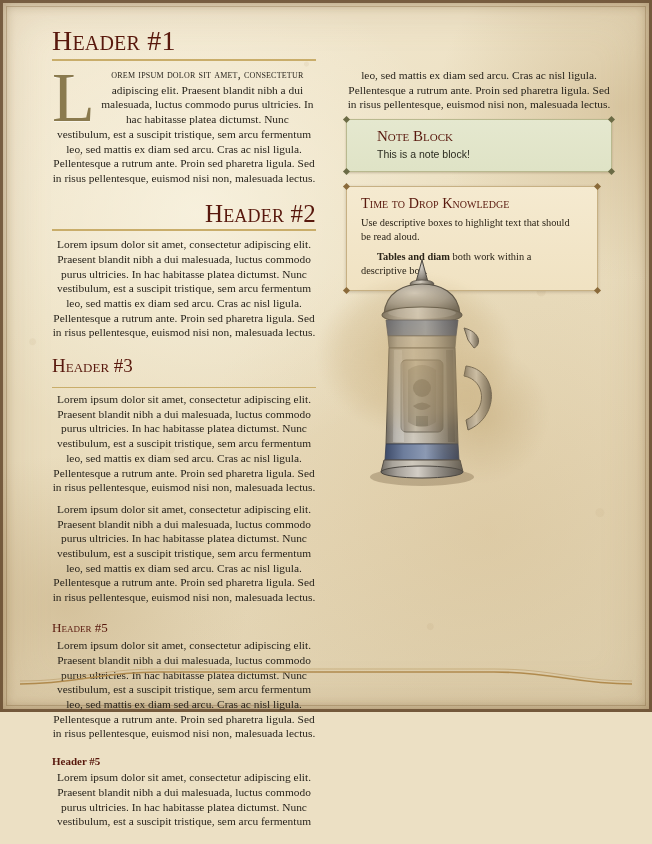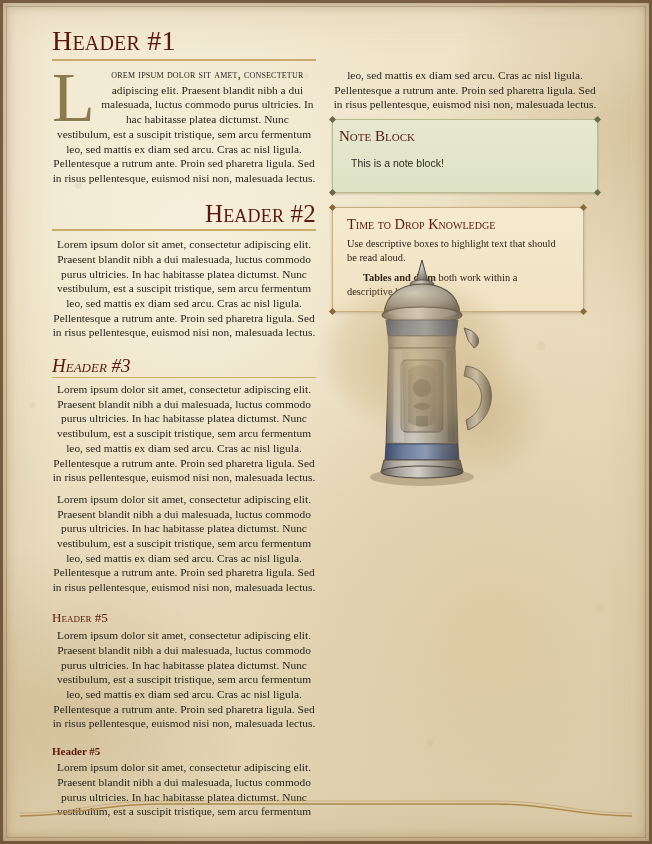--- a/index.html
+++ b/index.html
@@ -11,21 +11,21 @@
     height: 844px;
     overflow: hidden;
     font-family: "Liberation Serif", serif;
     background: #ece0c4;
   }
 
   
   .page {
     position: relative;
     width: 652px;
-    height: 844px;
+    height: 712px;
     box-sizing: border-box;
     background:
       radial-gradient(ellipse 60% 50% at 30% 30%, rgba(255,252,240,0.55) 0%, rgba(255,252,240,0) 70%),
       radial-gradient(ellipse 70% 60% at 75% 75%, rgba(210,185,140,0.40) 0%, rgba(210,185,140,0) 70%),
       radial-gradient(ellipse 40% 30% at 10% 85%, rgba(190,165,120,0.45) 0%, rgba(190,165,120,0) 70%),
       radial-gradient(ellipse 40% 35% at 95% 15%, rgba(195,170,125,0.45) 0%, rgba(195,170,125,0) 70%),
       linear-gradient(160deg, #f3e9d2 0%, #ece0c2 35%, #e6d8b8 70%, #ddcfae 100%);
   }
   
   .page:before {
@@ -79,21 +79,21 @@
   }
 
   .col-left {
     position: absolute;
     left: 6px;
     top: 0;
     width: 264px;
   }
   .col-right {
     position: absolute;
-    left: 286px;
+    left: 300px;
     top: 42px;
     width: 266px;
   }
 
   
   .h1, .h2 {
     font-family: "Liberation Serif", serif;
     color: #58180d;
     font-variant: small-caps;
     font-weight: normal;
@@ -115,24 +115,23 @@
     margin-bottom: 6px;
     text-align: right;
   }
   .h3 {
     font-family: "Liberation Serif", serif;
     color: #58180d;
     font-variant: small-caps;
     font-weight: normal;
     font-size: 19px;
     margin: 16px 0 4px 0;
-    padding-bottom: 0;
+    padding-bottom: 10px;
     border-bottom: 1px solid #c9ad6a;
     line-height: 1.1;
-    font-style: italic;
   }
   .h4 {
     font-family: "Liberation Serif", serif;
     color: #58180d;
     font-variant: small-caps;
     font-weight: normal;
     font-size: 15px;
     margin: 16px 0 3px 0;
     line-height: 1.1;
   }
@@ -181,21 +180,21 @@
   .smallcaps-run {
     font-variant: small-caps;
     font-size: 11.6px;
     letter-spacing: 0.2px;
   }
 
   
   .note-block {
     position: relative;
     margin: 0 0 14px 0;
-    padding: 8px 12px 10px 6px;
+    padding: 8px 12px 10px 30px;
     background: linear-gradient(180deg, #e5e8cf 0%, #dfe3c6 100%);
     border: 1px solid #b9b98f;
     box-shadow: 0 1px 2px rgba(80,60,30,0.25);
   }
   .note-block .corner {
     position: absolute;
     width: 5px; height: 5px;
     background: #6b6b45;
     transform: rotate(45deg);
   }
@@ -209,21 +208,21 @@
     color: #58180d;
     font-size: 15px;
     margin: 0 0 3px 0;
     line-height: 1.1;
   }
   .note-text {
     font-family: "Liberation Sans", sans-serif;
     font-size: 10.5px;
     line-height: 1.3;
     color: #2b2b20;
-    margin: 12px;
+    margin: 0;
   }
 
   
   .desc-box {
     position: relative;
     margin: 0 14px 14px 0;
     padding: 9px 26px 12px 14px;
     background: linear-gradient(180deg, #f5ead0 0%, #f0e2c2 100%);
     border: 1px solid #c7b083;
     box-shadow: 0 1px 3px rgba(80,60,30,0.25);

